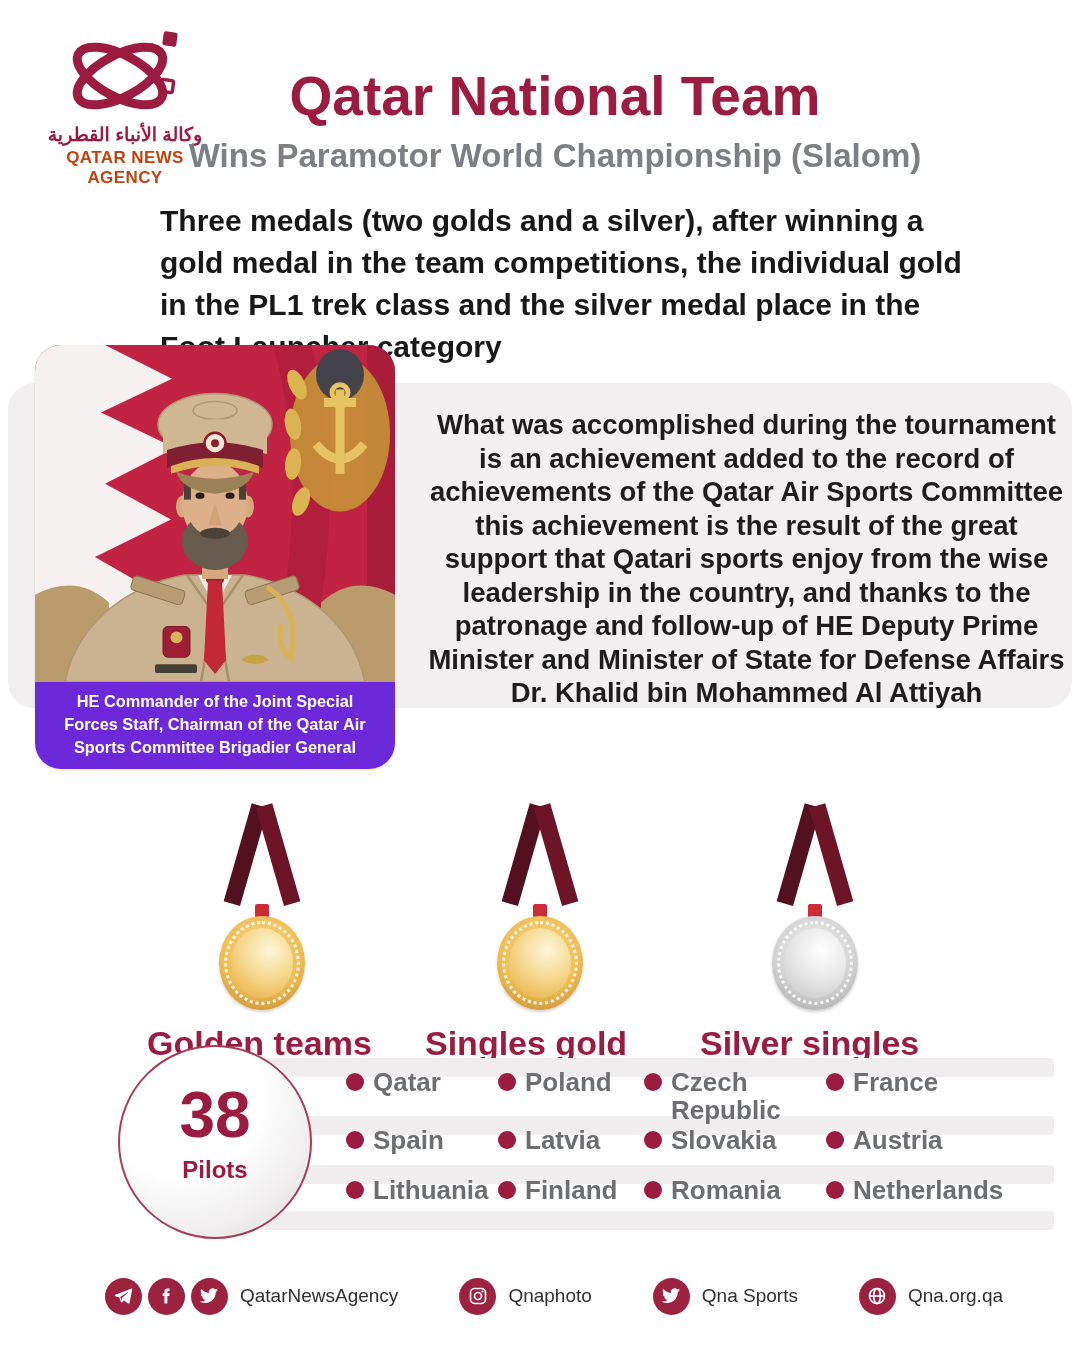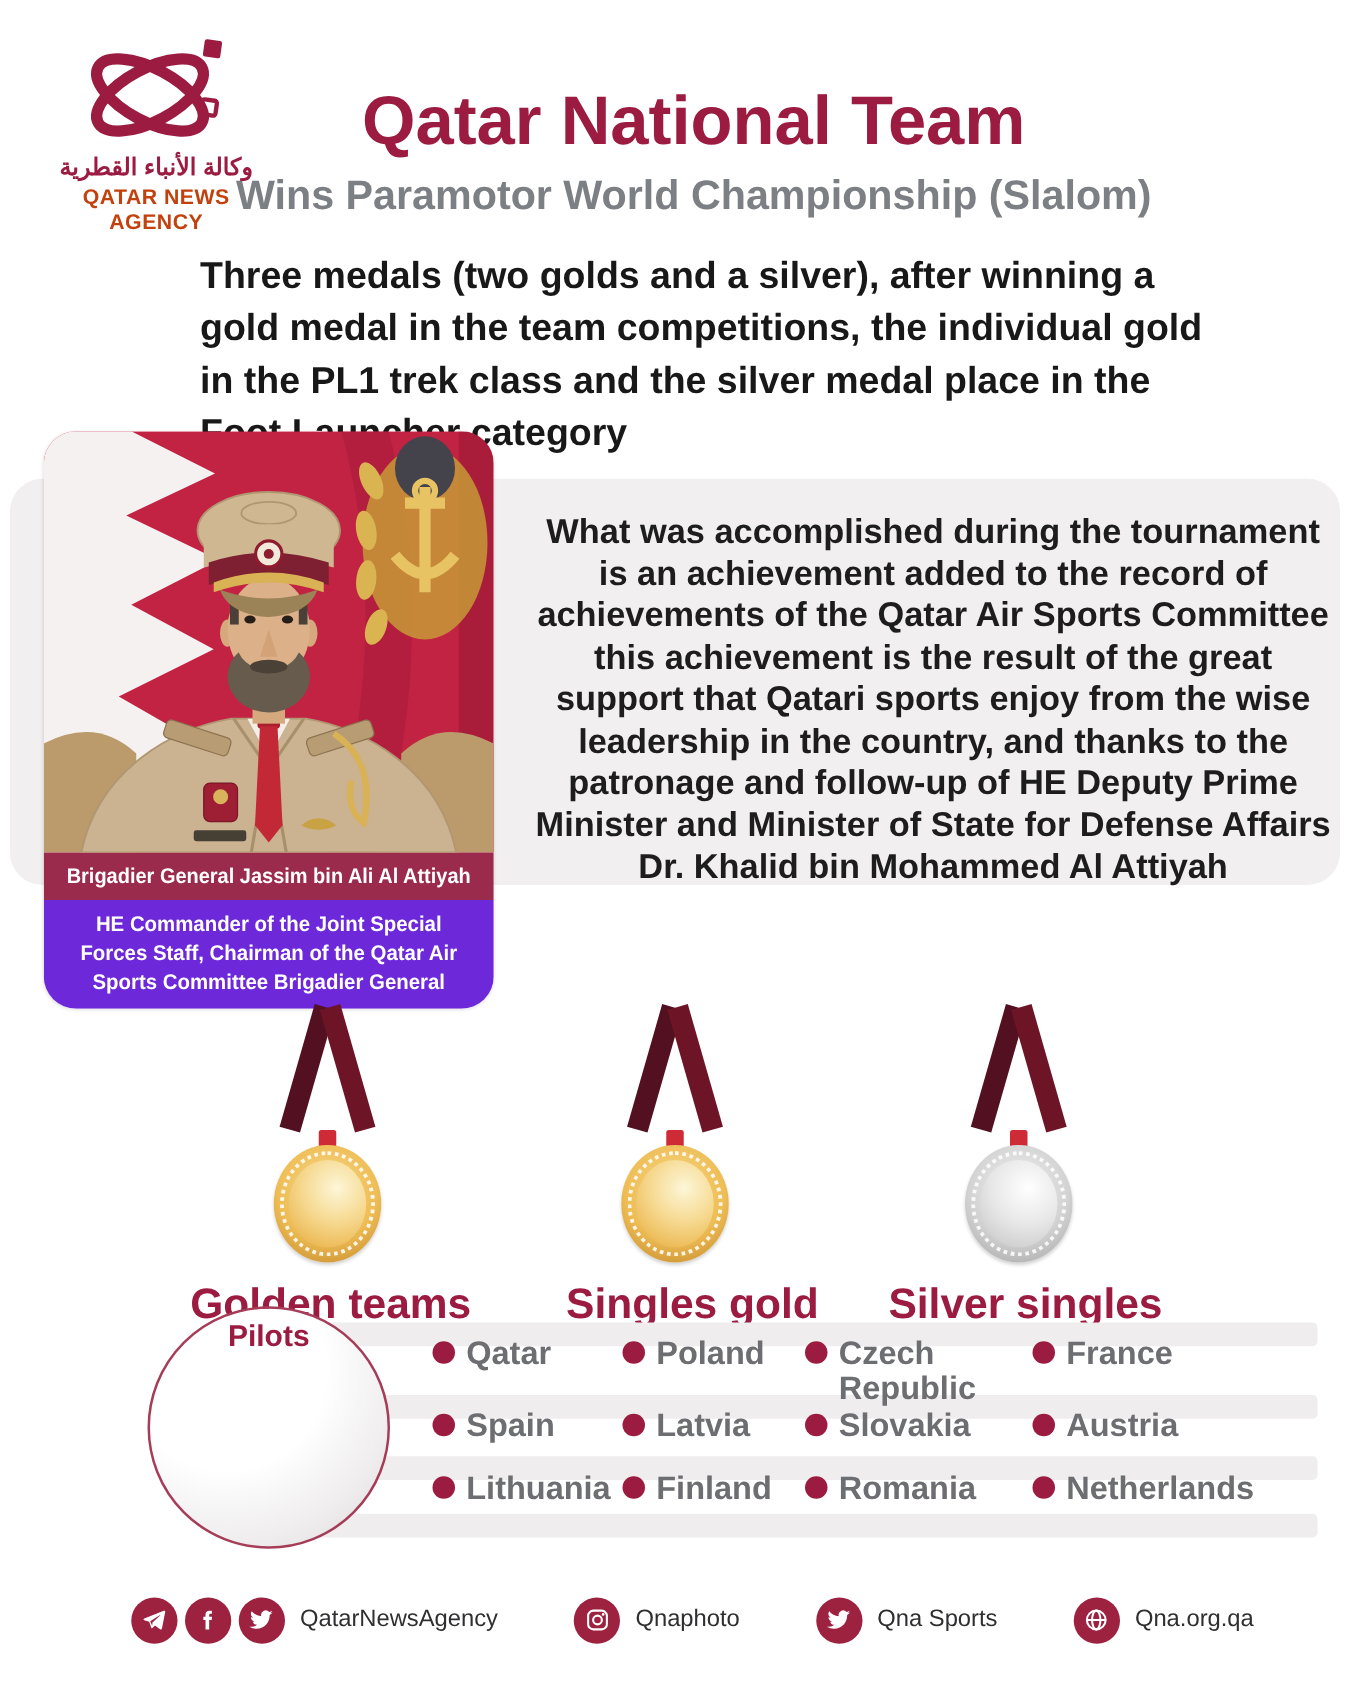--- a/index.html
+++ b/index.html
@@ -37,21 +37,21 @@
   .profile-photo{display:block;width:360px;height:337px;}
   .cap-name{
     background:#9b2b4d;color:#fff;height:38px;display:flex;align-items:center;justify-content:center;
   }
   .cap-name span{font-size:17px;font-weight:bold;transform:scaleX(.94);white-space:nowrap;}
   .cap-role{
     background:#6d28d9;color:#fff;padding:8px 14px 10px;text-align:center;
   }
   .cap-role span{display:inline-block;font-size:17px;font-weight:bold;line-height:23px;transform:scaleX(.96);}
   
-  .medal-col{position:absolute;top:804px;width:230px;text-align:right;}
+  .medal-col{position:absolute;top:804px;width:230px;text-align:left;}
   .m1{left:147px;} .m2{left:425px;} .m3{left:700px;}
   .ribbonV{position:relative;width:130px;height:122px;margin:0 auto;}
   .arm{position:absolute;top:0;width:17px;height:102px;}
   .arm.l{left:26px;background:#521021;transform:rotate(16deg);transform-origin:bottom right;}
   .arm.r{right:26px;background:#6d1527;transform:rotate(-16deg);transform-origin:bottom left;}
   .hook{position:absolute;left:58px;top:100px;width:14px;height:14px;background:#cf2b36;border-radius:2px;}
   .disc{position:relative;width:86px;height:94px;margin:-10px auto 0;border-radius:50%;}
   .disc.gold{background:radial-gradient(circle at 50% 38%,#f6d98b 0%,#eebd55 55%,#c28528 100%);box-shadow:0 2px 3px rgba(0,0,0,.18);}
   .disc.silver{background:radial-gradient(circle at 50% 38%,#f3f3f3 0%,#d2d2d2 55%,#a3a3a3 100%);box-shadow:0 2px 3px rgba(0,0,0,.18);}
   .bead{position:absolute;inset:5px;border-radius:50%;border:3px dotted rgba(255,255,255,.85);}
@@ -171,23 +171,20 @@
           <ellipse cx="180" cy="66" rx="22" ry="9" fill="none" stroke="#b09772" stroke-width="1.5"></ellipse>
           <path d="M128,88 Q180,62 232,88 L232,110 Q180,96 128,110 Z" fill="#cfb891"></path>
           <path d="M132,106 Q180,90 228,106 L228,124 Q180,110 132,124 Z" fill="#7e2031"></path>
           <circle cx="180" cy="99" r="10.5" fill="#f1e9da" stroke="#8e1b2e" stroke-width="2.5"></circle>
           <circle cx="180" cy="99" r="4" fill="#8e1b2e"></circle>
           <path d="M136,122 Q180,106 224,122 L224,130 Q180,114 136,130 Z" fill="#d8b254"></path>
           <path d="M141,128 Q180,142 219,128 Q212,148 180,150 Q148,148 141,128 Z" fill="#9c8257"></path>
         </g>
       </g>
     </svg>
-    <div class="cap-name">
-      <span>Brigadier General Jassim bin Ali Al Attiyah</span>
-    </div>
     <div class="cap-role">
       <span>HE Commander of the Joint Special Forces Staff, Chairman of the Qatar Air Sports Committee Brigadier General</span>
     </div>
   </div>
 
   <div class="medal-col m1">
     <div class="ribbonV">
       <div class="arm l"></div>
         <div class="arm r"></div>
         <div class="hook"></div>
@@ -222,20 +219,21 @@
       </div>
     <div class="medal-label">Singles gold</div>
   </div>
 
   <div class="stripe s1"></div>
   <div class="stripe s2"></div>
   <div class="stripe s3"></div>
   <div class="stripe s4"></div>
 
   <div class="pilots-circle">
+    <div class="pilots-count">38</div>
     <div class="pilots-word">Pilots</div>
   </div>
 
   <div class="country-grid">
     <div class="country">
         <span class="dot"></span>
         <b>Qatar</b>
       </div>
     <div class="country">
         <span class="dot"></span>

